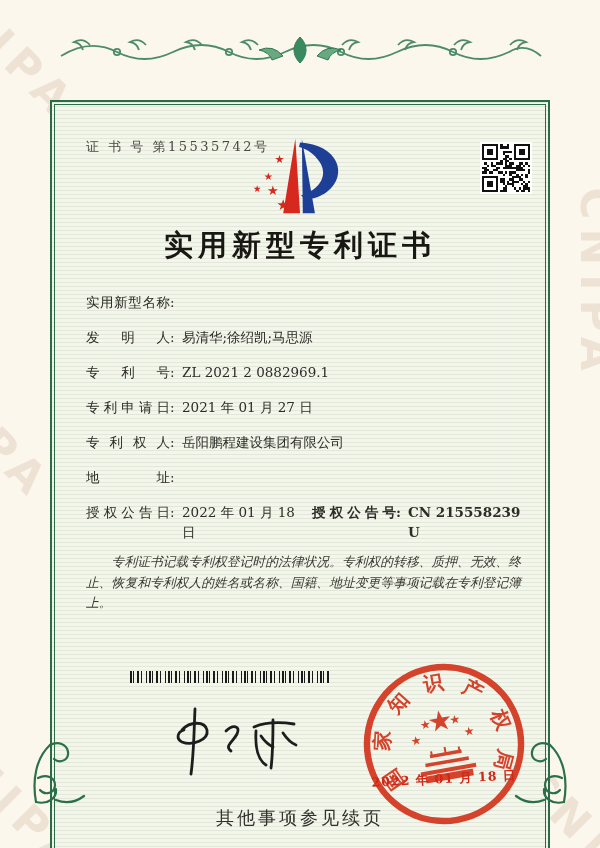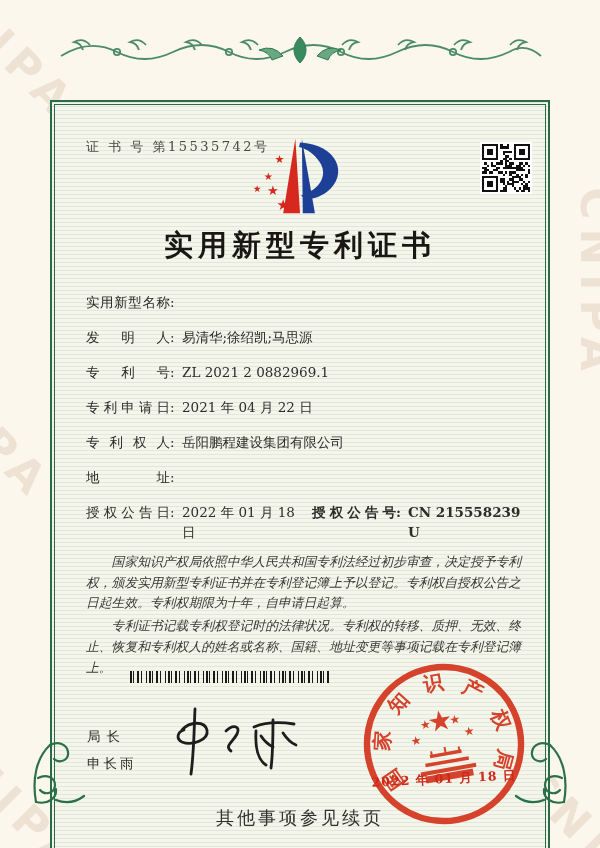--- a/index.html
+++ b/index.html
@@ -303,21 +303,21 @@
       <span class="f-value">易清华;徐绍凯;马思源</span>
     </div>
     <div class="f-row">
       <span class="f-label">专利号</span>
         <span class="f-colon">:</span>
       <span class="f-value">ZL 2021 2 0882969.1</span>
     </div>
     <div class="f-row">
       <span class="f-label">专利申请日</span>
         <span class="f-colon">:</span>
-      <span class="f-value">2021 年 04 月 22 日</span>
+      <span class="f-value">2021 年 01 月 27 日</span>
     </div>
     <div class="f-row">
       <span class="f-label">专利权人</span>
         <span class="f-colon">:</span>
       <span class="f-value">岳阳鹏程建设集团有限公司</span>
     </div>
     <div class="f-row">
       <span class="f-label">地址</span>
         <span class="f-colon">:</span>
     </div>
@@ -329,30 +329,25 @@
       </span>
       <span class="grant-col2">
         <span class="f-label">授权公告号</span>
           <span class="f-colon">:</span>
         <span class="f-value">CN 215558239 U</span>
       </span>
     </div>
   </div>
 
   <div class="paras">
-    <p>国家知识产权局依照中华人民共和国专利法经过初步审查，决定授予专利权，颁发实用新型专利证书并在专利登记簿上予以登记。专利权自授权公告之日起生效。专利权期限为十年，自申请日起算。</p>
     <p>专利证书记载专利权登记时的法律状况。专利权的转移、质押、无效、终止、恢复和专利权人的姓名或名称、国籍、地址变更等事项记载在专利登记簿上。</p>
   </div>
 
   <div class="barcode"></div>
 
-  <div class="signoff">
-    <div class="s-title">局长</div>
-    <div class="s-name">申长雨</div>
-  </div>
 
   <svg class="signature" width="170" height="80" viewBox="0 0 170 80">
     <g fill="none" stroke="#1d1d1d" stroke-width="2.8" stroke-linecap="round">
       <path d="M22,30 C30,21 45,21 47,30 C49,40 32,46 22,42 C16,39 17,32 24,30"></path>
       <path d="M35,9 C34,30 34,52 31,74"></path>
       <path d="M66,31 C73,24 81,26 77,34 C73,42 64,46 71,51"></path>
       <path d="M94,27 C106,22 121,22 134,24"></path>
       <path d="M96,31 C95,48 98,60 106,65"></path>
       <path d="M113,20 C113,36 113,53 111,68"></path>
       <path d="M101,36 C105,42 109,45 113,47"></path>

